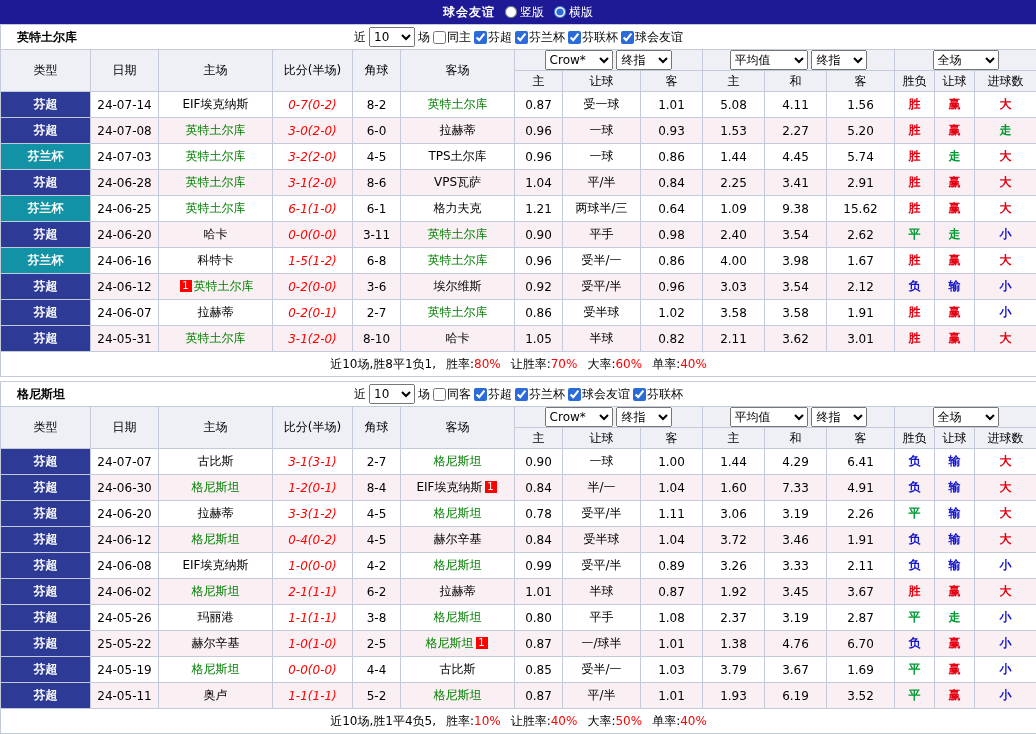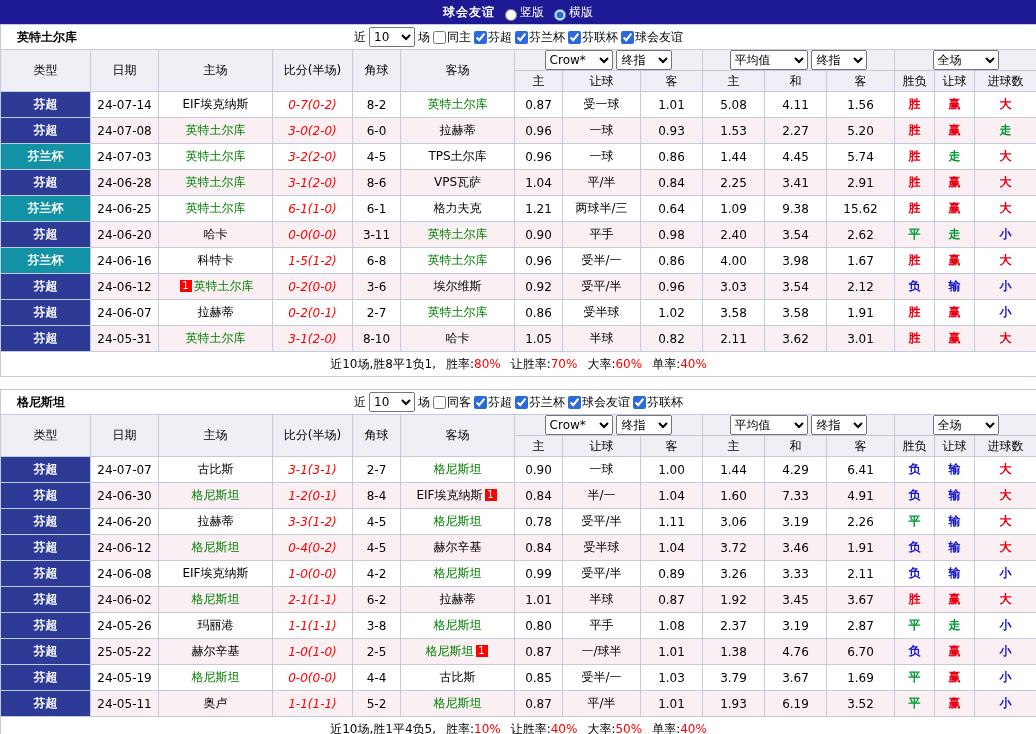--- a/index.html
+++ b/index.html
@@ -22,28 +22,28 @@
   .topbar{
     background:var(--topbar-bg);
     color:#fff;
     height:24px;
     display:flex;
     align-items:center;
     justify-content:center;
     gap:10px;
   }
   .topbar .title{font-weight:bold;letter-spacing:1px;}
-  .topbar label{display:inline-flex;align-items:flex-end;gap:3px;cursor:pointer;}
+  .topbar label{display:inline-flex;align-items:center;gap:3px;cursor:pointer;}
   .topbar input[type=radio]{width:12px;height:12px;accent-color:#2b6bd9;}
   table.grid{
     border-collapse:collapse;
     width:1036px;
     table-layout:fixed;
   }
-  table.grid.first{margin-bottom:12px;}
+  table.grid.first{margin-bottom:4px;}
   td,th{
     border:1px solid var(--border);
     text-align:center;
     padding:0 2px;
     overflow:hidden;
     white-space:nowrap;
     font-weight:normal;
   }
   thead th{background:var(--header-bg);height:21px;}
   .team-row td{position:relative;height:25px;background:#fff;border:1px solid var(--border);}

